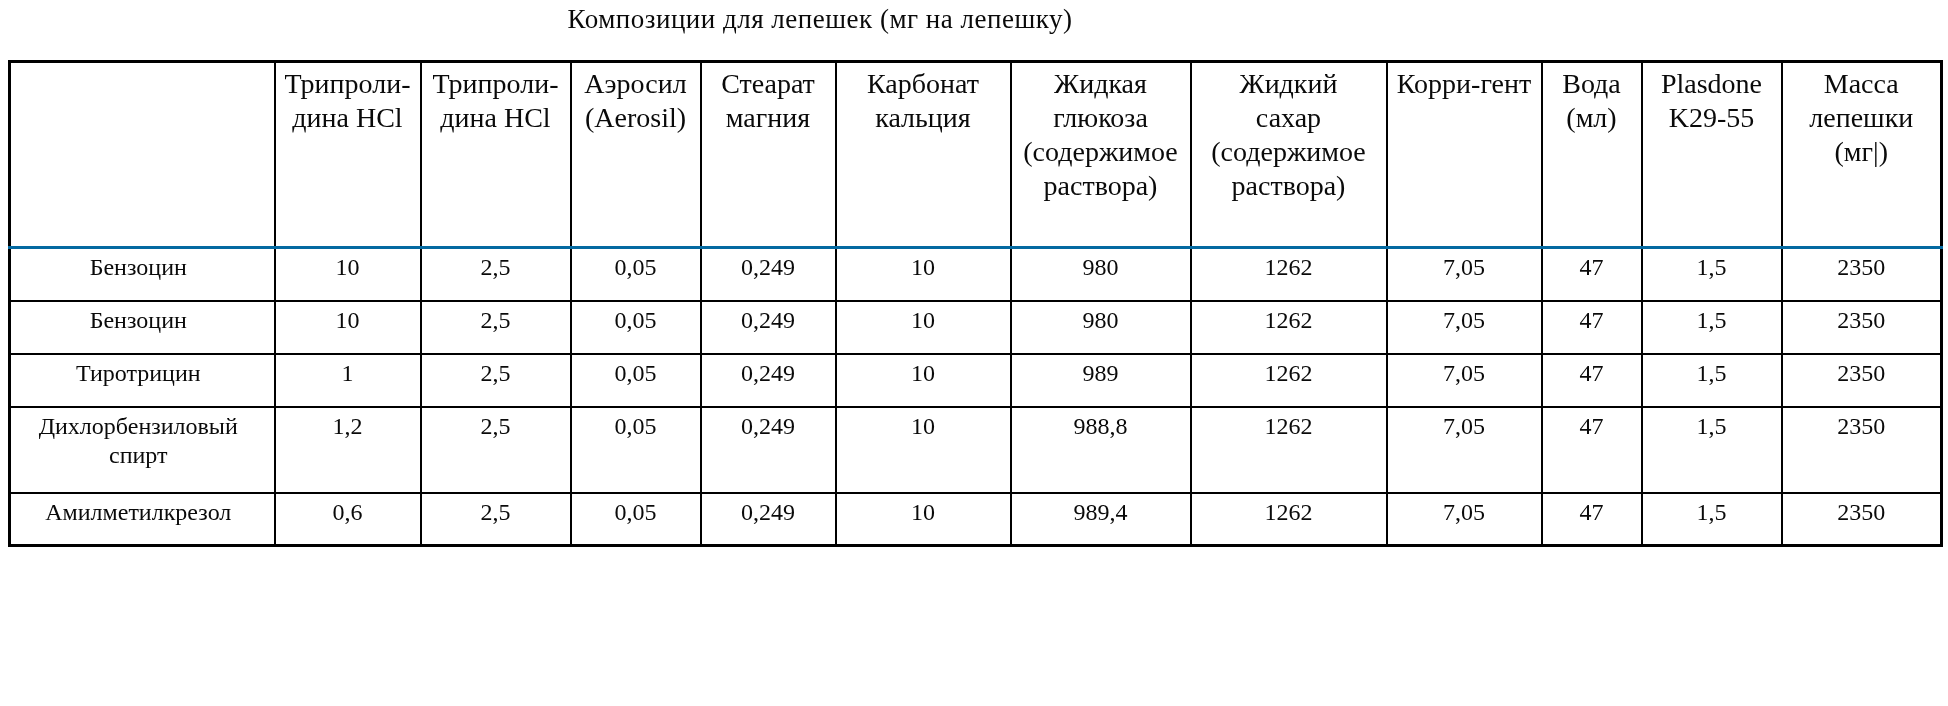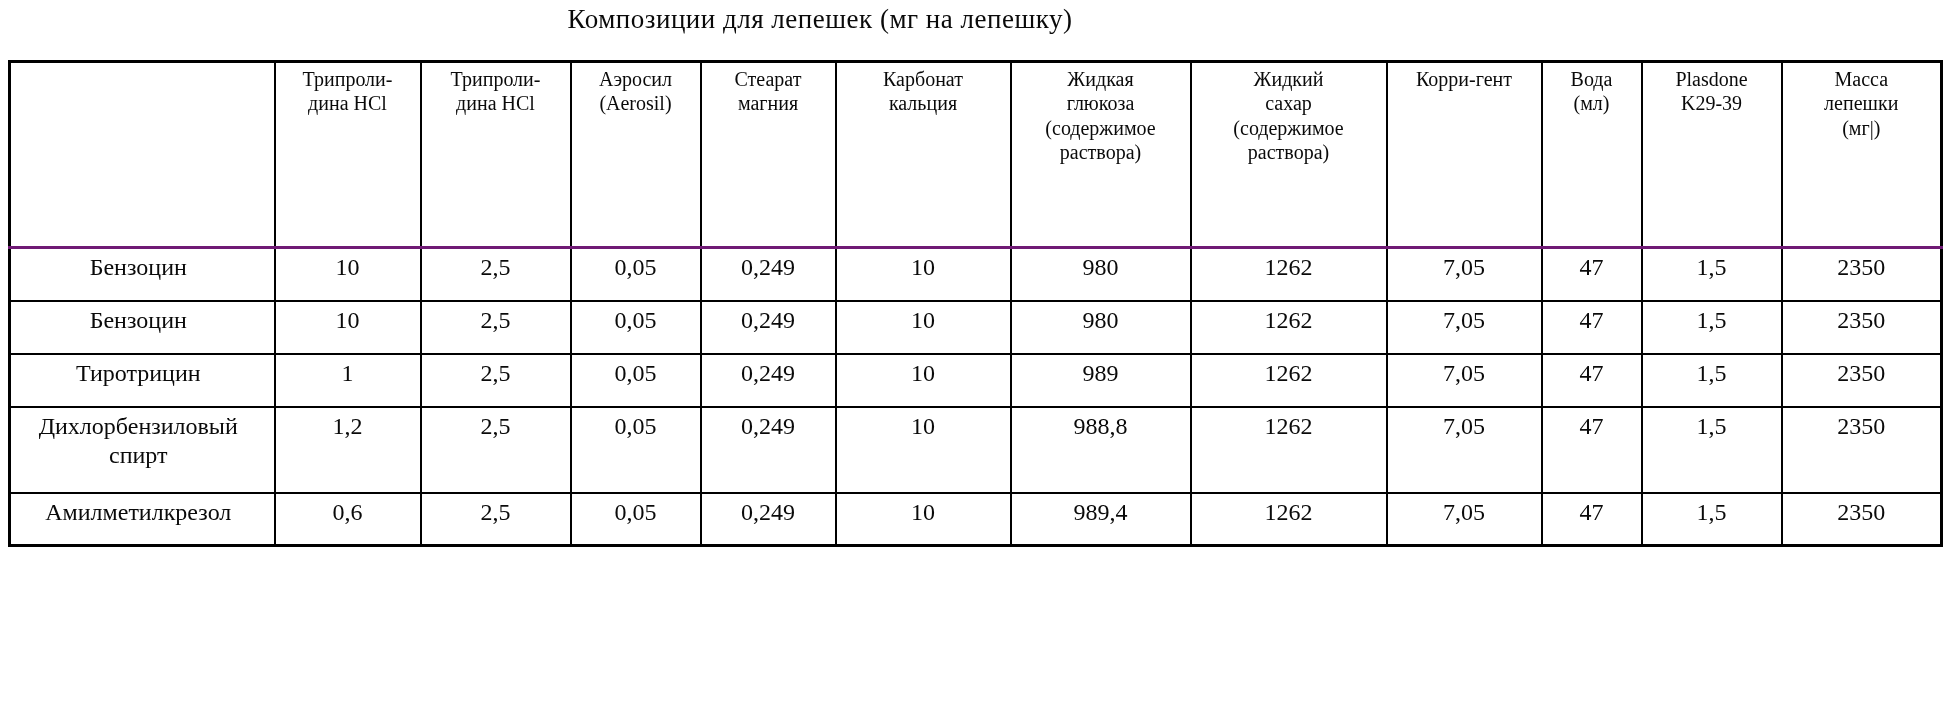--- a/index.html
+++ b/index.html
@@ -44,21 +44,21 @@
     vertical-align: top;
     font-size: 24px;
     line-height: 1.22;
     padding: 4px 2px 2px 2px;
     white-space: pre-line;
     overflow: hidden;
     font-weight: normal;
     color: #0a0a0a;
   }
   .comp-table thead tr { height: 186px; }
-  .comp-table thead th { border-bottom: 3px solid #701a75; font-size: 20px; }
+  .comp-table thead th { border-bottom: 3px solid #0369a1; font-size: 28px; }
   .comp-table tbody tr { height: 53px; }
   .comp-table tbody tr.tall-2line-a { height: 86px; }
   .comp-table tbody tr.tall-2line-b { height: 100px; }
   .comp-table td.row-label { padding-left: 1px; padding-right: 9px; }
 </style>
 </head>
 <body>
 
 <div class="page">
 
@@ -97,21 +97,21 @@
 (содержимое
 раствора)</th>
         <th>Жидкий
 сахар
 (содержимое
 раствора)</th>
         <th>Корри-гент</th>
         <th>Вода
 (мл)</th>
         <th>Plasdone
-K29-39</th>
+K29-55</th>
         <th>Масса
 лепешки
 (мг|)</th>
       </tr>
     </thead>
     <tbody>
       <tr>
         <td class="row-label">Бензоцин</td>
         <td>10</td>
         <td>2,5</td>

